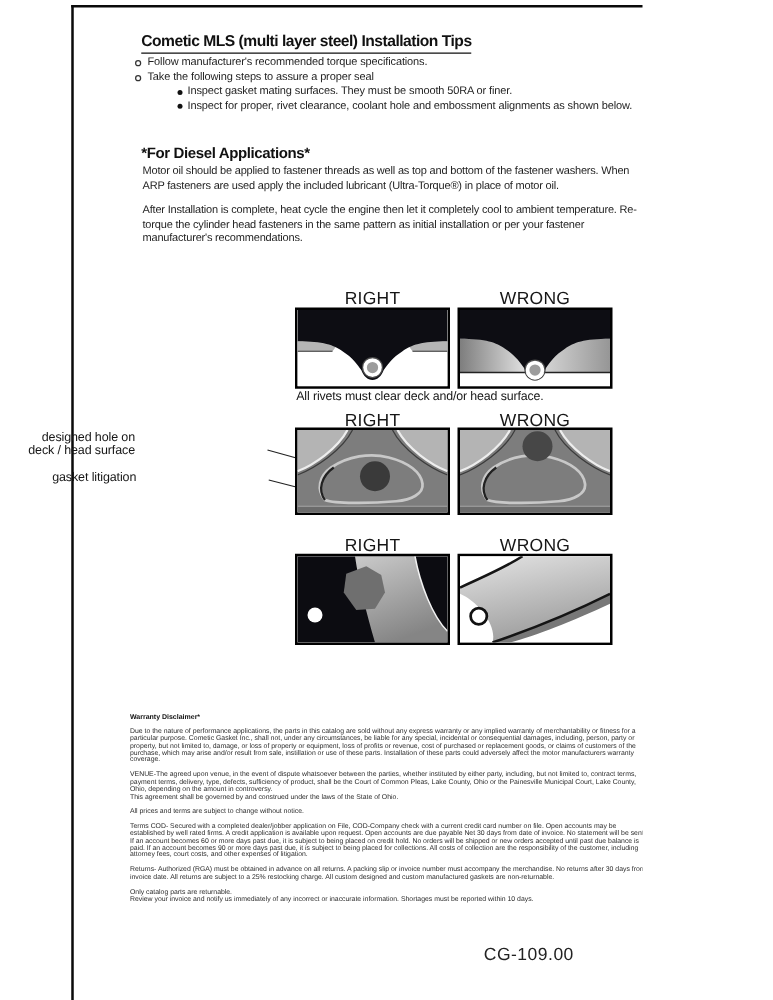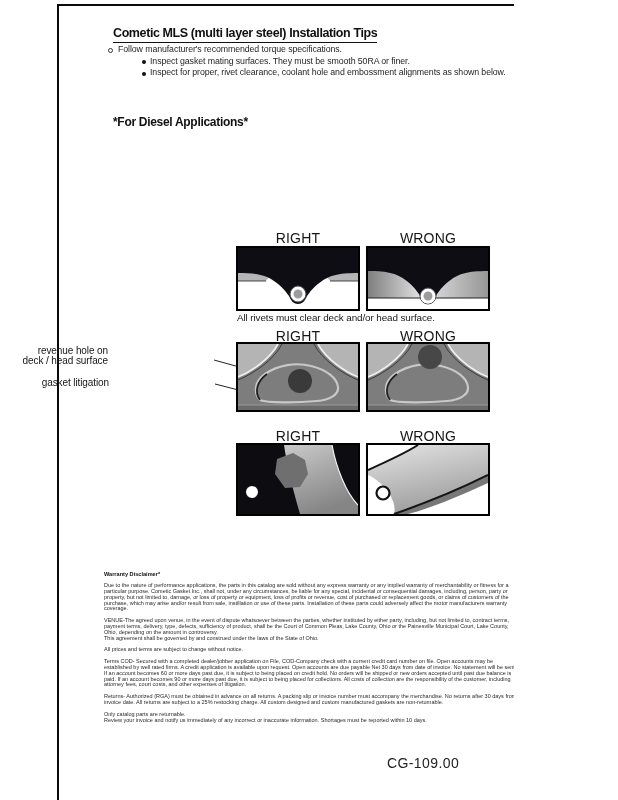--- a/index.html
+++ b/index.html
@@ -36,25 +36,28 @@
 <body>
 
 <div id="page">
 
   <div class="frame"></div>
 
   <div class="title">Cometic MLS (multi layer steel) Installation Tips</div>
 
   <ul class="tips">
     <li class="main">Follow manufacturer's recommended torque specifications.</li>
+    <li class="main">Take the following steps to assure a proper seal</li>
     <li class="sub">Inspect gasket mating surfaces.  They must be smooth 50RA or finer.</li>
     <li class="sub">Inspect for proper, rivet clearance, coolant hole and embossment alignments as shown below.</li>
   </ul>
 
   <div class="h2" style="top:115px;">*For Diesel Applications*</div>
+  <div class="para" style="top:131px;">Motor oil should be applied to fastener threads as well as top and bottom of the fastener washers. When ARP fasteners are used apply the included lubricant (Ultra-Torque®) in place of motor oil.</div>
+  <div class="para" style="top:162px;">After Installation is complete, heat cycle the engine then let it completely cool to ambient temperature. Re-torque the cylinder head fasteners in the same pattern as initial installation or per your fastener manufacturer's recommendations.</div>
 
   <div class="dlabel" style="left:236px;top:230px;">RIGHT</div>
   <div class="dlabel" style="left:366px;top:230px;">WRONG</div>
 
   <div class="panel" style="left:236px;top:246px;">
     <svg width="120" height="61" viewBox="0 0 120 61">
       <rect x="0" y="0" width="120" height="61" fill="#ffffff"></rect>
       <polygon points="0,25 34,25 28,33 0,33" fill="#b5b5b5"></polygon>
       <polygon points="120,25 86,25 92,33 120,33" fill="#b5b5b5"></polygon>
       <path d="M0,33 H28 M92,33 H120" stroke="#333" stroke-width="0.9" fill="none"></path>
@@ -79,21 +82,21 @@
       <circle cx="60" cy="48" r="8" fill="none" stroke="#4a4a4a" stroke-width="1"></circle>
       <circle cx="60" cy="48" r="6" fill="#9c9c9c" stroke="#ffffff" stroke-width="3"></circle>
     </svg>
   </div>
   <div class="caption" style="left:237px;top:313px;">All rivets must clear deck and/or head surface.</div>
 
   <div class="dlabel" style="left:236px;top:328px;">RIGHT</div>
   <div class="dlabel" style="left:366px;top:328px;">WRONG</div>
 
   <div class="ann" style="right:406px;top:346px;">
-    <div>revenue hole on</div>
+    <div>designed hole on</div>
     <div>deck / head surface</div>
   </div>
   <div class="ann" style="right:405px;top:378px;">gasket litigation</div>
 
   <svg class="leader" width="618" height="800" viewBox="0 0 618 800">
     <path d="M214,360 L297,383" stroke="#222" stroke-width="1" fill="none"></path>
     <path d="M215,384 L258,395" stroke="#222" stroke-width="1" fill="none"></path>
   </svg>
 
   <div class="panel" style="left:236px;top:342px;">

